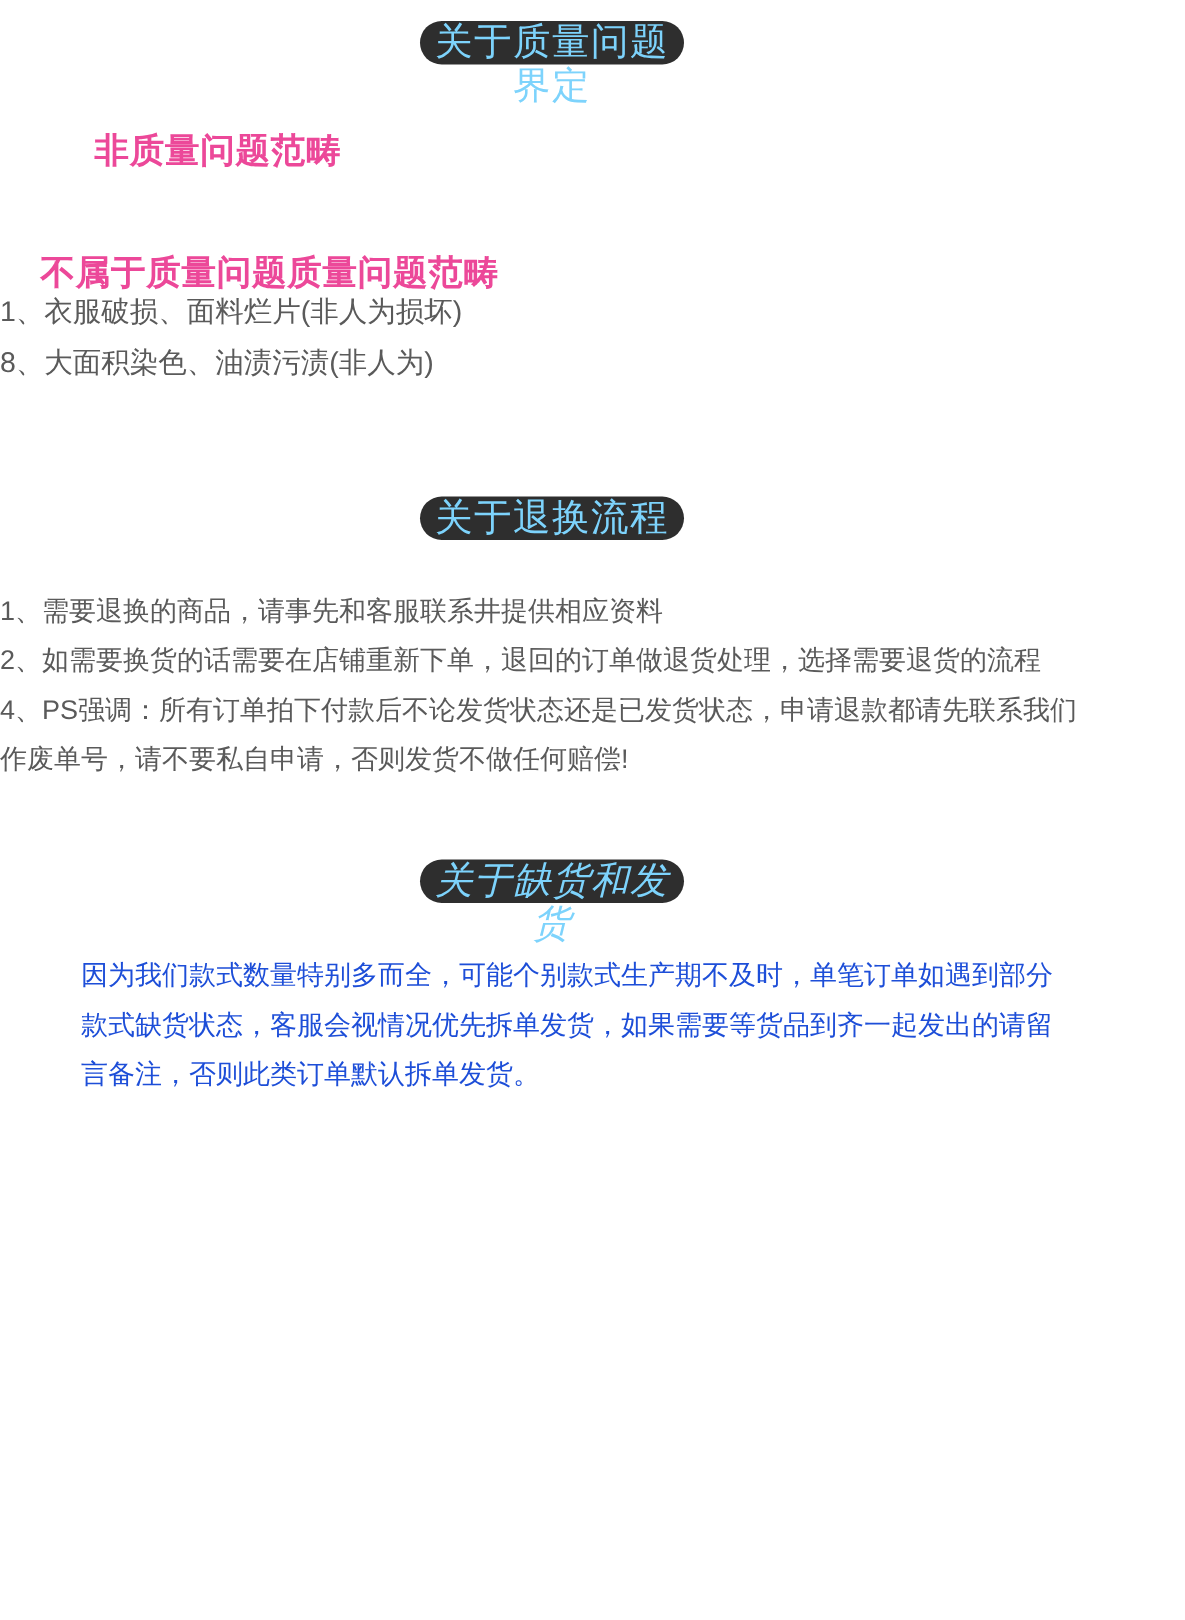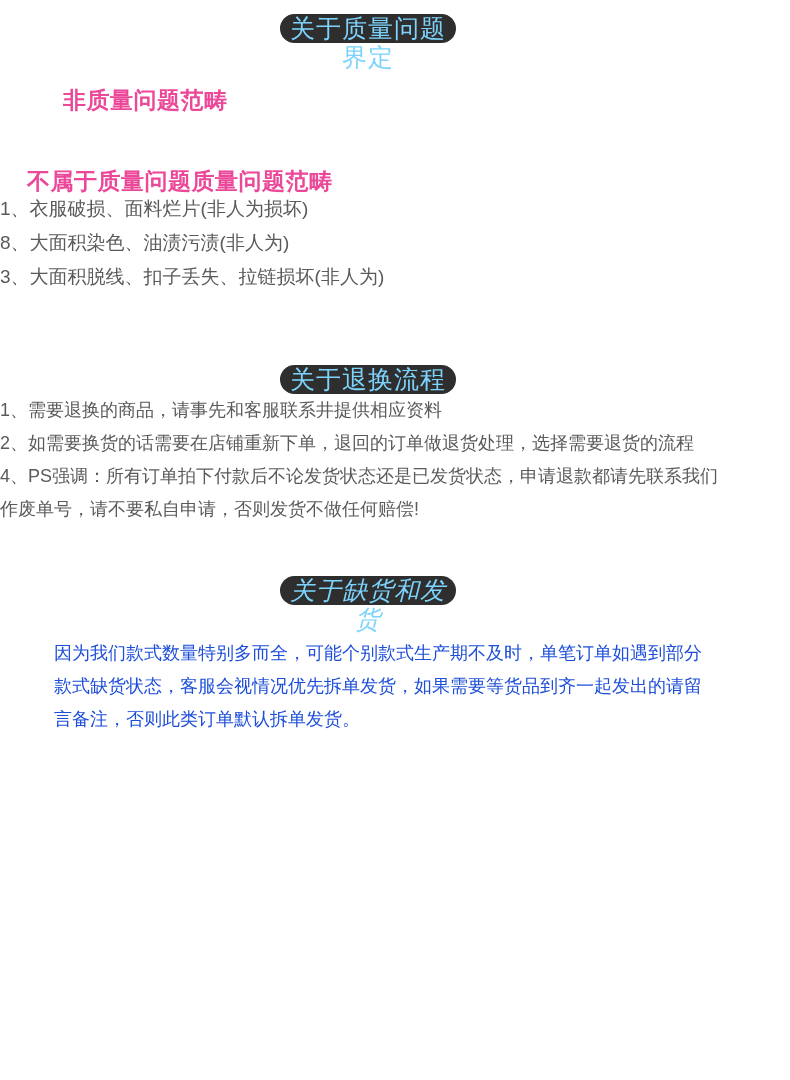--- a/index.html
+++ b/index.html
@@ -60,21 +60,21 @@
     margin-top: 44px;
     padding-left: 54px;
     padding-right: 32px;
     font-size: 18px;
     color: #5a5a5a;
   }
   .list-b li {
     line-height: 33px;
   }
   .section-2 .badge { margin-top: 76px; }
-  .section-2 .list-b { }
+  .section-2 .list-b { margin-top: 31px; }
   .section-3 .badge { margin-top: 50px; font-style: italic; }
   .paragraph {
     margin: 32px 0 0 0;
     padding-left: 54px;
     padding-right: 32px;
     font-size: 18px;
     line-height: 33px;
     color: #1d4ed8;
   }
 </style>
@@ -85,21 +85,20 @@
 
   <section class="section-1">
     <div class="badge">关于质量问题界定</div>
 
     <h3 class="subheading first">非质量问题范畴</h3>
 
     <h3 class="subheading second">不属于质量问题质量问题范畴</h3>
     <ul class="list list-a">
       <li>1、衣服破损、面料烂片(非人为损坏)</li>
       <li>8、大面积染色、油渍污渍(非人为)</li>
-      <li>3、大面积脱线、扣子丢失、拉链损坏(非人为)</li>
     </ul>
   </section>
 
   <section class="section-2">
     <div class="badge">关于退换流程</div>
     <ul class="list list-b">
       <li>1、需要退换的商品，请事先和客服联系井提供相应资料</li>
       <li>2、如需要换货的话需要在店铺重新下单，退回的订单做退货处理，选择需要退货的流程</li>
       <li>4、PS强调：所有订单拍下付款后不论发货状态还是已发货状态，申请退款都请先联系我们作废单号，请不要私自申请，否则发货不做任何赔偿!</li>
     </ul>

